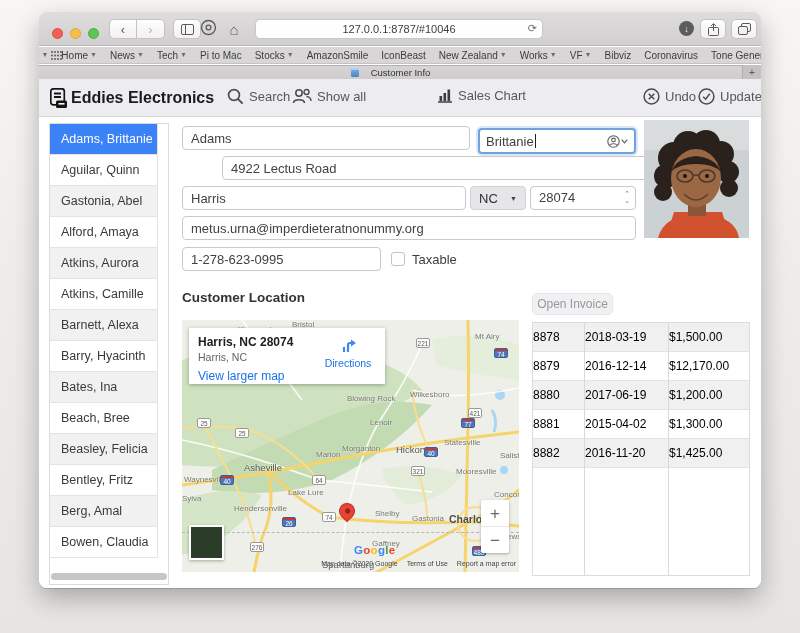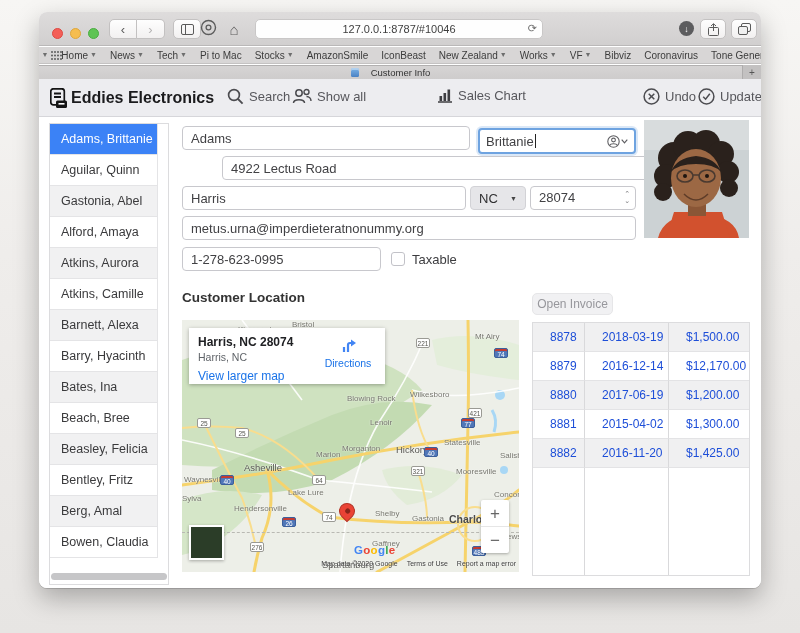--- a/index.html
+++ b/index.html
@@ -128,21 +128,21 @@
     display:flex; gap:9px; text-shadow:0 0 2px #fff; }
 
   
   .openinv { position:absolute; left:493px; top:176px; width:81px; height:22px; background:#f1f1f3;
     border:1px solid #e6e6e8; border-radius:5px; font-size:12px; color:#97979c; }
   .invtable { position:absolute; left:493px; top:205px; width:218px; height:254px;
     border:1px solid #dcdcde; background:#fff; }
   .invrow { display:grid; grid-template-columns:52px 84px 80px; height:29px; }
   .invrow:nth-child(odd) { background:#f0f0f1; }
   .invrow > div { border-right:1px solid #d9d9db; border-bottom:1px solid #e3e3e5;
-    font-size:12px; color:#1d4ed8; line-height:28px; padding-left:17px; overflow:hidden; white-space:nowrap; }
+    font-size:12px; color:#000000; line-height:28px; padding-left:0; overflow:hidden; white-space:nowrap; }
   .invrow > div:last-child { border-right:none; }
   .invrow.empty { height:107px; background:#fff; }
   .invrow.empty > div { border-bottom:none; }
 </style>
 </head>
 <body>
 
 <div class="win">
 
   <div class="toolbar">

